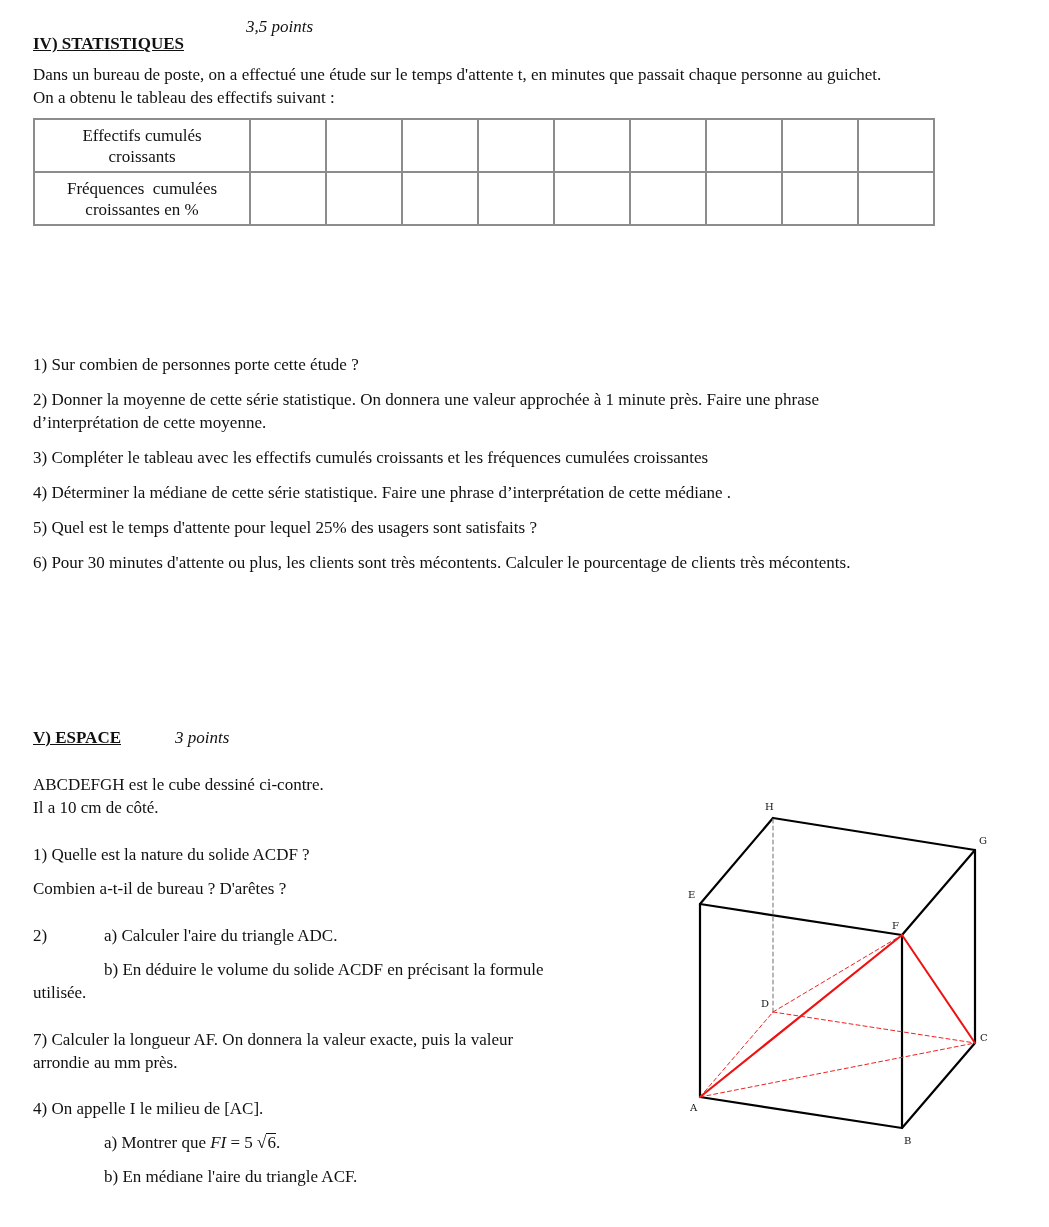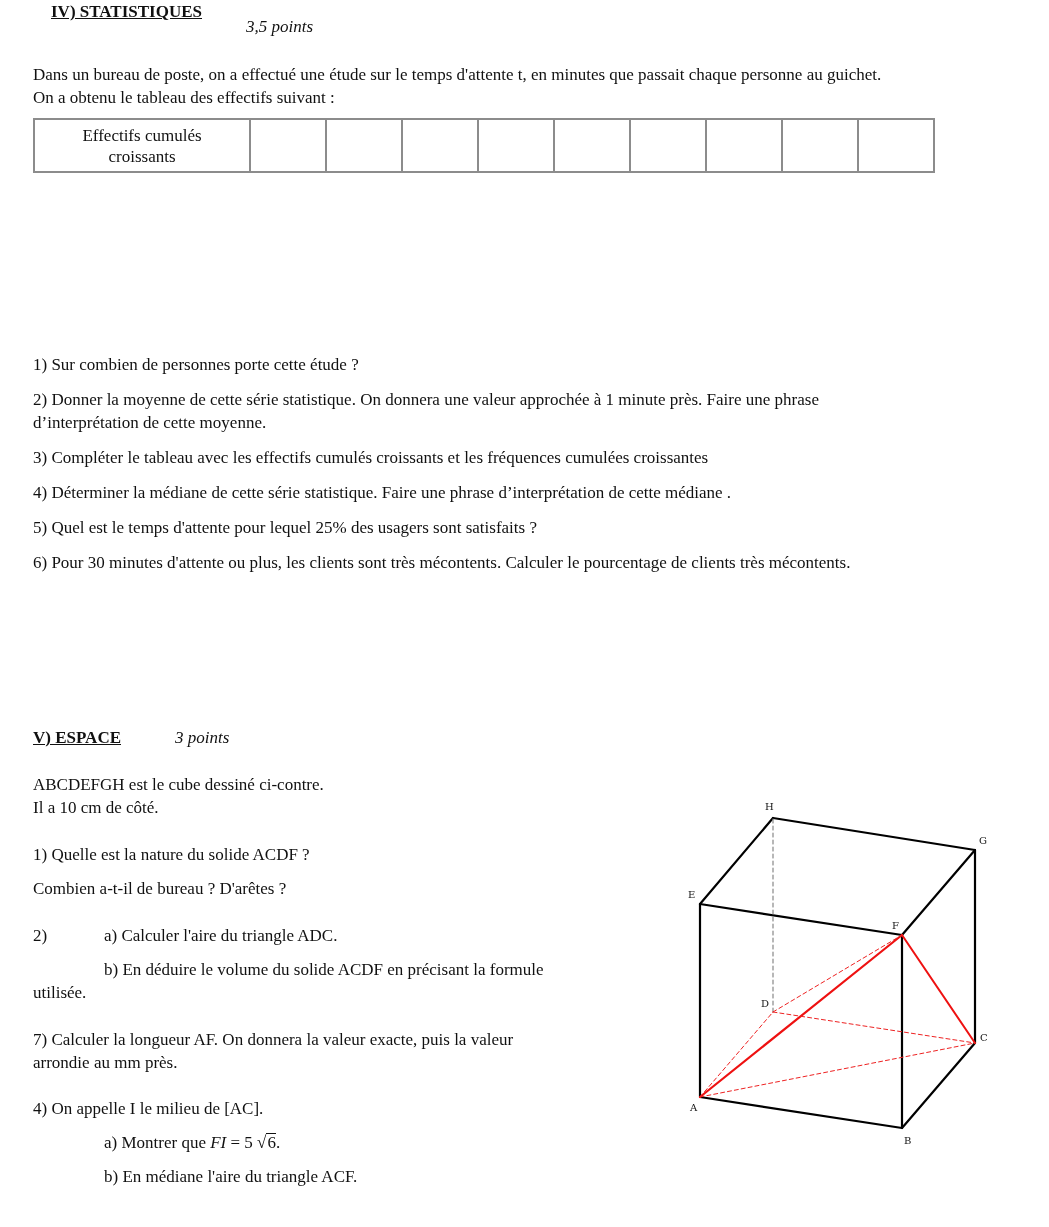--- a/index.html
+++ b/index.html
@@ -34,32 +34,47 @@
   .math { font-style: italic; }
   .sqrt { display: inline-block; position: relative; }
   .sqrt .rad { display: inline-block; border-top: 1px solid #111; padding-left: 1px; line-height: 17px; }
 
   svg.cube { position: absolute; left: 0; top: 0; }
   .vlabel { font-family: "DejaVu Serif", serif; font-size: 10px; fill: #111; }
 </style>
 </head>
 <body>
 
-<div class="abs sec-title" style="left:33px; top:2px;margin-left:18px;">IV) STATISTIQUES</div>
+<div class="abs sec-title" style="left:33px; top:34px;">IV) STATISTIQUES</div>
 <div class="abs points" style="left:246px; top:17px;">3,5 points</div>
 
 <div class="line" style="top:64px;">Dans un bureau de poste, on a effectué une étude sur le temps d'attente t, en minutes que passait chaque personne au guichet.</div>
 <div class="line" style="top:87px;">On a obtenu le tableau des effectifs suivant :</div>
 
 <table class="stats">
   <tbody>
   <tr class="r2">
     <td class="hdr">
       <div>Effectifs cumulés</div>
       <div>croissants</div>
+    </td>
+    <td class="val"></td>
+    <td class="val"></td>
+    <td class="val"></td>
+    <td class="val"></td>
+    <td class="val"></td>
+    <td class="val"></td>
+    <td class="val"></td>
+    <td class="val"></td>
+    <td class="val"></td>
+  </tr>
+  <tr class="r3">
+    <td class="hdr">
+      <div style="white-space:pre;">Fréquences  cumulées</div>
+      <div>croissantes en %</div>
     </td>
     <td class="val"></td>
     <td class="val"></td>
     <td class="val"></td>
     <td class="val"></td>
     <td class="val"></td>
     <td class="val"></td>
     <td class="val"></td>
     <td class="val"></td>
     <td class="val"></td>

